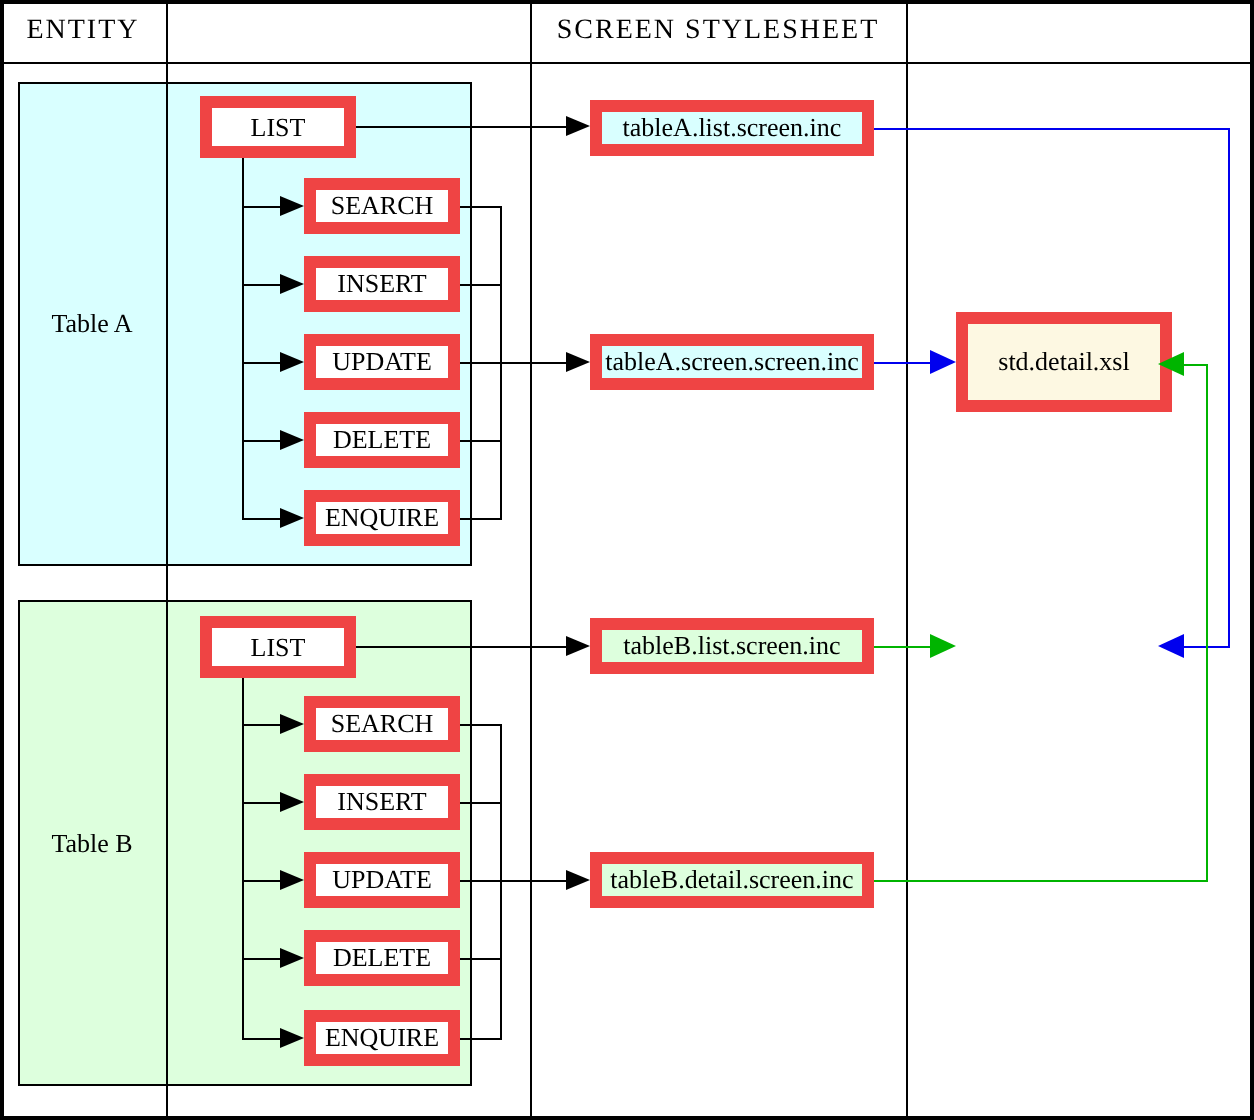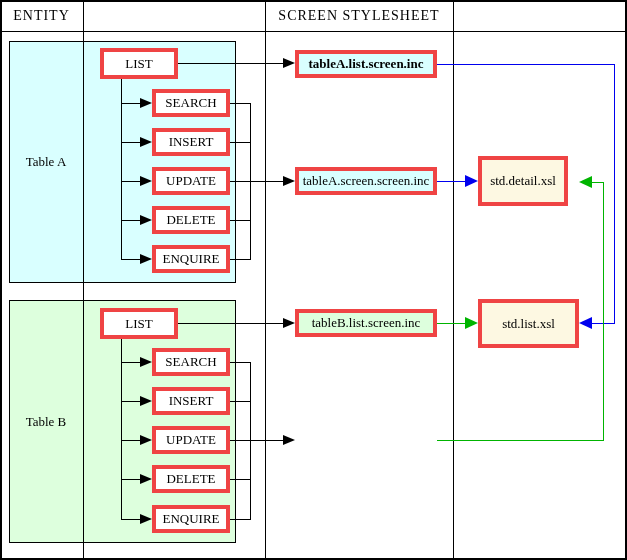--- a/index.html
+++ b/index.html
@@ -4,21 +4,21 @@
 <style>
   html,body{margin:0;padding:0;background:#fff;}
   #canvas{position:relative;width:627px;height:560px;background:#fff;
     font-family:"Liberation Serif","DejaVu Serif",serif;color:#000000;overflow:hidden;}
   .frame{position:absolute;left:0;top:0;right:0;bottom:0;border:2px solid #000;box-sizing:border-box;}
   .ln{position:absolute;background:#000;}
   .ln.blue{background:var(--blue);}
   .ln.green{background:var(--green);}
   .colhead{position:absolute;top:0;height:31px;line-height:31px;text-align:center;
     font-size:14px;letter-spacing:1px;}
-  .box{position:absolute;border:4px solid #ef4444;box-sizing:border-box;display:flex;
+  .box{position:absolute;border:6px solid #ef4444;box-sizing:border-box;display:flex;
     align-items:center;justify-content:center;font-size:13px;background:#fff;}
   .grp{position:absolute;border:1px solid #000;box-sizing:border-box;}
   .grpA{background:var(--ca);}
   .grpB{background:var(--cb);}
   .sA{background:var(--ca);}
   .sB{background:var(--cb);}
   .xsl{background:var(--cy);}
   .entlab{position:absolute;width:74px;display:flex;align-items:center;justify-content:center;
     font-size:13px;}
   .ar{position:absolute;width:0;height:0;border-top:5px solid transparent;
@@ -57,26 +57,26 @@
   <div class="box" style="left:152px;top:206px;width:78px;height:28px;">DELETE</div>
   <div class="box" style="left:152px;top:245px;width:78px;height:28px;">ENQUIRE</div>
 
   <div class="box" style="left:100px;top:308px;width:78px;height:31px;">LIST</div>
   <div class="box" style="left:152px;top:348px;width:78px;height:28px;">SEARCH</div>
   <div class="box" style="left:152px;top:387px;width:78px;height:28px;">INSERT</div>
   <div class="box" style="left:152px;top:426px;width:78px;height:28px;">UPDATE</div>
   <div class="box" style="left:152px;top:465px;width:78px;height:28px;">DELETE</div>
   <div class="box" style="left:152px;top:505px;width:78px;height:28px;">ENQUIRE</div>
 
-  <div class="box sA" style="left:295px;top:50px;width:142px;height:28px;font-weight:bold;">tableA.list.screen.inc</div>
+  <div class="box sA" style="left:295px;top:50px;width:142px;height:28px;">tableA.list.screen.inc</div>
   <div class="box sA" style="left:295px;top:167px;width:142px;height:28px;">tableA.screen.screen.inc</div>
   <div class="box sB" style="left:295px;top:309px;width:142px;height:28px;">tableB.list.screen.inc</div>
+  <div class="box sB" style="left:295px;top:426px;width:142px;height:28px;">tableB.detail.screen.inc</div>
 
-  <div class="box xsl" style="left:478px;top:156px;width:90px;height:50px;">std.detail.xsl</div>
-  <div class="box xsl" style="left:478px;top:299px;width:101px;height:49px;">std.list.xsl</div>
+  <div class="box xsl" style="left:478px;top:156px;width:108px;height:50px;">std.detail.xsl</div>
 
   <div class="ln" style="left:178px;top:63px;width:105px;height:1px;"></div>
   <div class="ar" style="left:283px;top:58px;"></div>
   <div class="ln" style="left:121px;top:79px;width:1px;height:181px;"></div>
   <div class="ln" style="left:121px;top:103px;width:20px;height:1px;"></div>
   <div class="ar" style="left:140px;top:98px;"></div>
   <div class="ln" style="left:121px;top:142px;width:20px;height:1px;"></div>
   <div class="ar" style="left:140px;top:137px;"></div>
   <div class="ln" style="left:121px;top:181px;width:20px;height:1px;"></div>
   <div class="ar" style="left:140px;top:176px;"></div>

